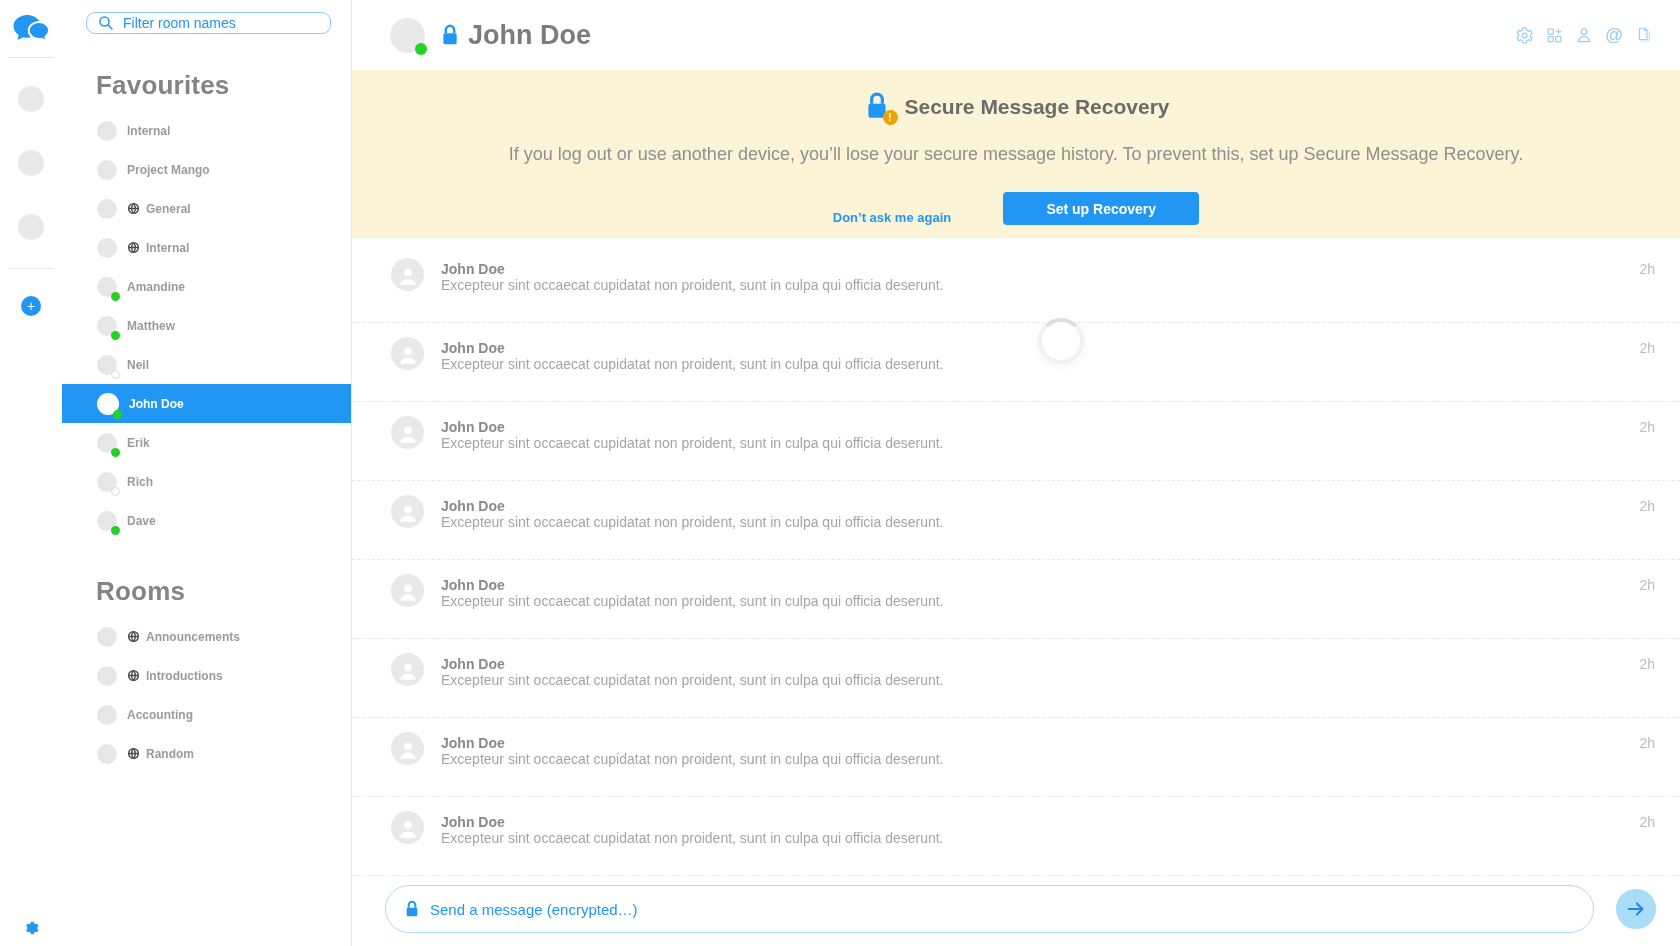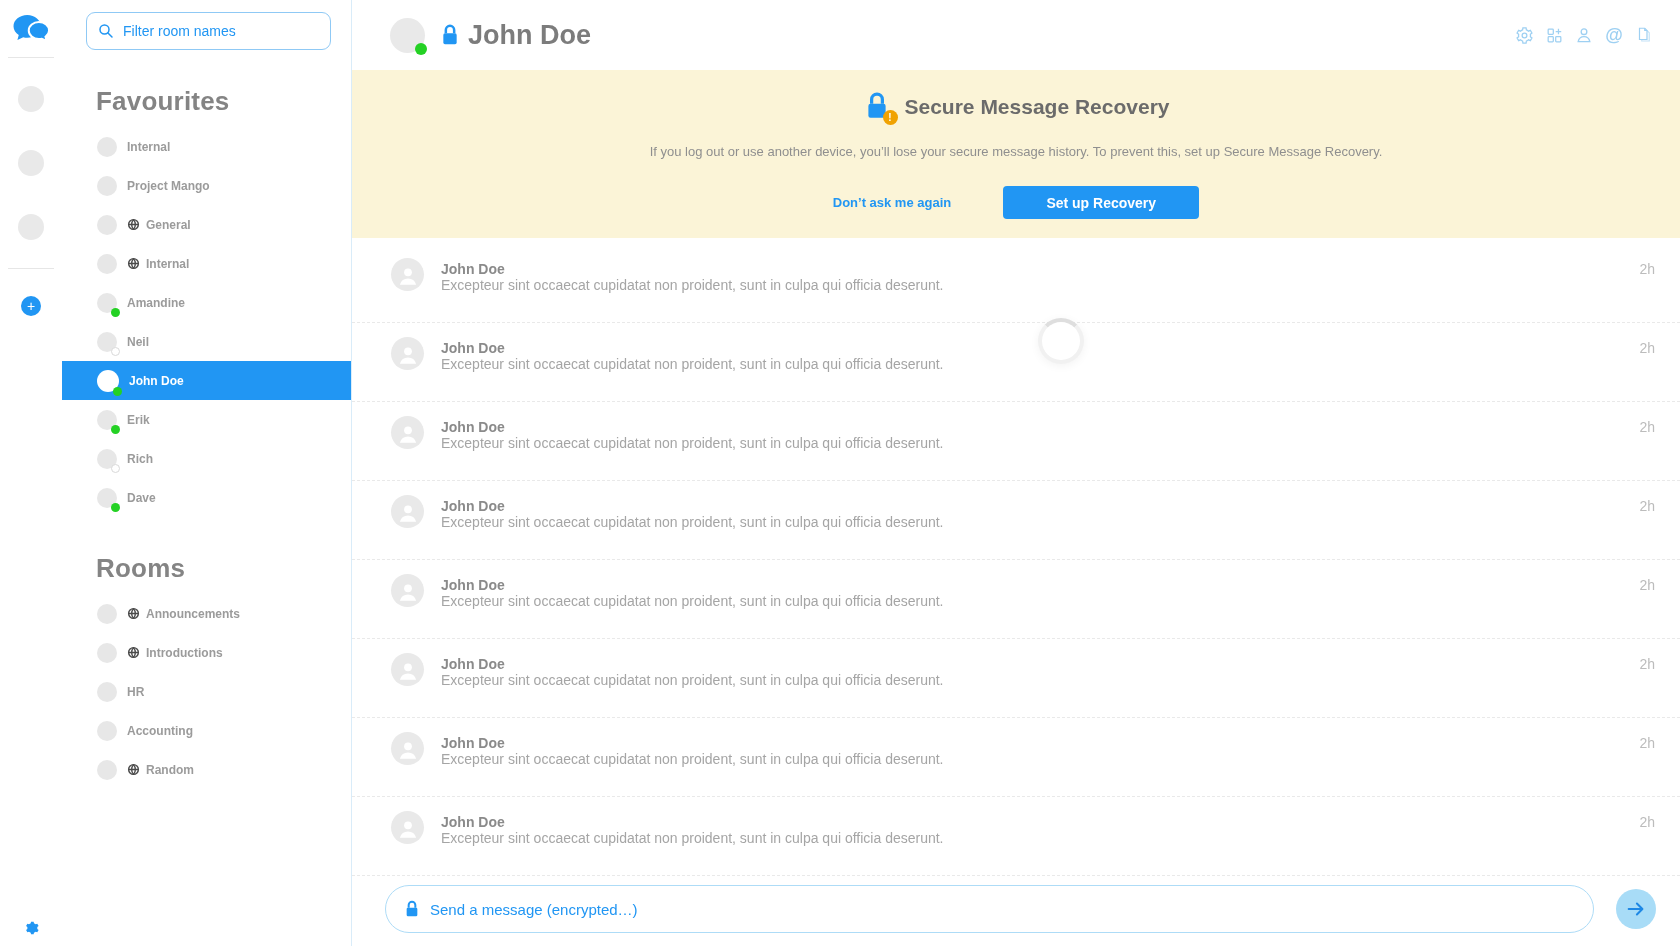--- a/index.html
+++ b/index.html
@@ -11,21 +11,21 @@
   .rail { width:62px; flex:0 0 62px; position:relative; display:flex; flex-direction:column; align-items:center; }
   .rail-logo { margin-top:12px; width:40px; height:36px; cursor:pointer; }
   .rail-divider { width:46px; height:1px; background:#e6e6e6; margin:9px 0; }
   .rail-avatar { width:26px; height:26px; border-radius:50%; background:#e9e9e9; margin:19px 0; cursor:pointer; }
   .rail-add { width:20px; height:20px; border-radius:50%; background:#2196F3; border:none; color:#fff;
               font-size:14px; line-height:19px; text-align:center; margin-top:18px; cursor:pointer; }
   .rail-gear { position:absolute; left:23px; bottom:10px; width:16px; height:16px; cursor:pointer; }
 
   
   .sidebar { width:290px; flex:0 0 290px; border-right:1px solid #d9ecf9; padding-top:12px; position:relative; }
-  .filter-box { margin:0 20px 8px 24px; height:38px; border:1px solid #8fc9f5; border-radius:9px;
+  .filter-box { margin:0 20px 8px 24px; height:22px; border:1px solid #8fc9f5; border-radius:9px;
                 display:flex; align-items:center; padding:0 10px; gap:8px; }
   .filter-box svg { flex:0 0 18px; }
   .filter-box input { border:none; outline:none; flex:1; font-size:14px; color:#2196F3;
                       font-family:"Liberation Sans", sans-serif; background:transparent; }
   .filter-box input::placeholder { color:#2196F3; opacity:1; }
   .section-title { font-size:26px; font-weight:bold; color:#848484; padding-left:34px; margin:36px 0 10px; letter-spacing:.2px; }
   .room-item { height:39px; display:flex; align-items:center; padding-left:35px; cursor:pointer; position:relative; }
   .room-item.selected { background:#2196F3; }
   .room-avatar { width:20px; height:20px; border-radius:50%; background:#e7e7e7; position:relative; flex:0 0 20px; margin-right:10px; }
   .room-item.selected .room-avatar { background:#fff; width:22px; height:22px; flex-basis:22px; }
@@ -47,22 +47,22 @@
   .header-icons { position:absolute; right:26px; top:0; height:70px; display:flex; align-items:center; gap:10px; color:#9ed0f2; }
   .hicon { width:20px; height:20px; display:flex; align-items:center; justify-content:center; cursor:pointer; }
   .hicon.at { font-size:18px; font-weight:bold; color:#9ed0f2; }
 
   .banner { height:168px; flex:0 0 168px; background:#fbf4d7; text-align:center; padding-top:22px; }
   .banner-title-row { display:flex; align-items:center; justify-content:center; gap:14px; }
   .banner-lock { position:relative; width:28px; height:30px; }
   .banner-badge { position:absolute; right:-7px; bottom:-3px; width:15px; height:15px; border-radius:50%;
                   background:#f0a202; color:#fff; font-size:10px; font-weight:bold; line-height:15px; text-align:center; }
   .banner-title { font-size:21px; font-weight:bold; color:#6b6b6b; }
-  .banner-body { margin-top:22px; font-size:13px; color:#8f8f8f; }
-  .banner-actions { margin-top:27px; display:flex; align-items:center; justify-content:center; gap:52px; }
+  .banner-body { margin-top:22px; font-size:18px; color:#8f8f8f; }
+  .banner-actions { margin-top:27px; display:flex; align-items:flex-end; justify-content:center; gap:52px; }
   .banner-dismiss { font-size:13px; font-weight:bold; color:#2196F3; cursor:pointer; text-decoration:none; }
   .banner-setup { width:196px; height:33px; background:#2196F3; color:#fff; border:none; border-radius:4px;
                   font-size:14px; font-weight:bold; cursor:pointer; font-family:"Liberation Sans", sans-serif; }
 
   .timeline { flex:1; position:relative; padding-top:6px; overflow:hidden; }
   .msg { height:79px; position:relative; padding:17px 25px 0 89px; border-bottom:1px dashed #e9e9e9; margin:0; }
   .msg-avatar { position:absolute; left:39px; top:14px; width:33px; height:33px; border-radius:50%;
                 background:#e9e9e9; display:flex; align-items:center; justify-content:center; overflow:hidden; }
   .msg-sender { font-size:14px; font-weight:bold; color:#8a8a8a; }
   .msg-text { font-size:14px; color:#a5a5a5; }
@@ -140,20 +140,26 @@
               <path d="M3 12h18M12 3a13.5 13.5 0 0 1 0 18M12 3a13.5 13.5 0 0 0 0 18"></path>
             </svg>
             <span class="room-label">Internal</span>
           </div>
           <div class="room-item">
             <span class="room-avatar">
               <span class="presence online"></span>
             </span>
             <span class="room-label">Amandine</span>
           </div>
+          <div class="room-item">
+            <span class="room-avatar">
+              <span class="presence online"></span>
+            </span>
+            <span class="room-label">Matthew</span>
+          </div>
         </div>
         <div>
           <div class="room-item">
             <span class="room-avatar">
               <span class="presence offline"></span>
             </span>
             <span class="room-label">Neil</span>
           </div>
           <div class="room-item selected">
             <span class="room-avatar">
@@ -190,24 +196,20 @@
             </svg>
             <span class="room-label">Announcements</span>
           </div>
           <div class="room-item">
             <span class="room-avatar"></span>
             <svg class="room-globe" viewBox="0 0 24 24" width="13" height="13" fill="none" stroke="#4a4a4a" stroke-width="2.6">
               <circle cx="12" cy="12" r="9"></circle>
               <path d="M3 12h18M12 3a13.5 13.5 0 0 1 0 18M12 3a13.5 13.5 0 0 0 0 18"></path>
             </svg>
             <span class="room-label">Introductions</span>
-          </div>
-          <div class="room-item">
-            <span class="room-avatar"></span>
-            <span class="room-label">HR</span>
           </div>
           <div class="room-item">
             <span class="room-avatar"></span>
             <span class="room-label">Accounting</span>
           </div>
           <div class="room-item">
             <span class="room-avatar"></span>
             <svg class="room-globe" viewBox="0 0 24 24" width="13" height="13" fill="none" stroke="#4a4a4a" stroke-width="2.6">
               <circle cx="12" cy="12" r="9"></circle>
               <path d="M3 12h18M12 3a13.5 13.5 0 0 1 0 18M12 3a13.5 13.5 0 0 0 0 18"></path>

